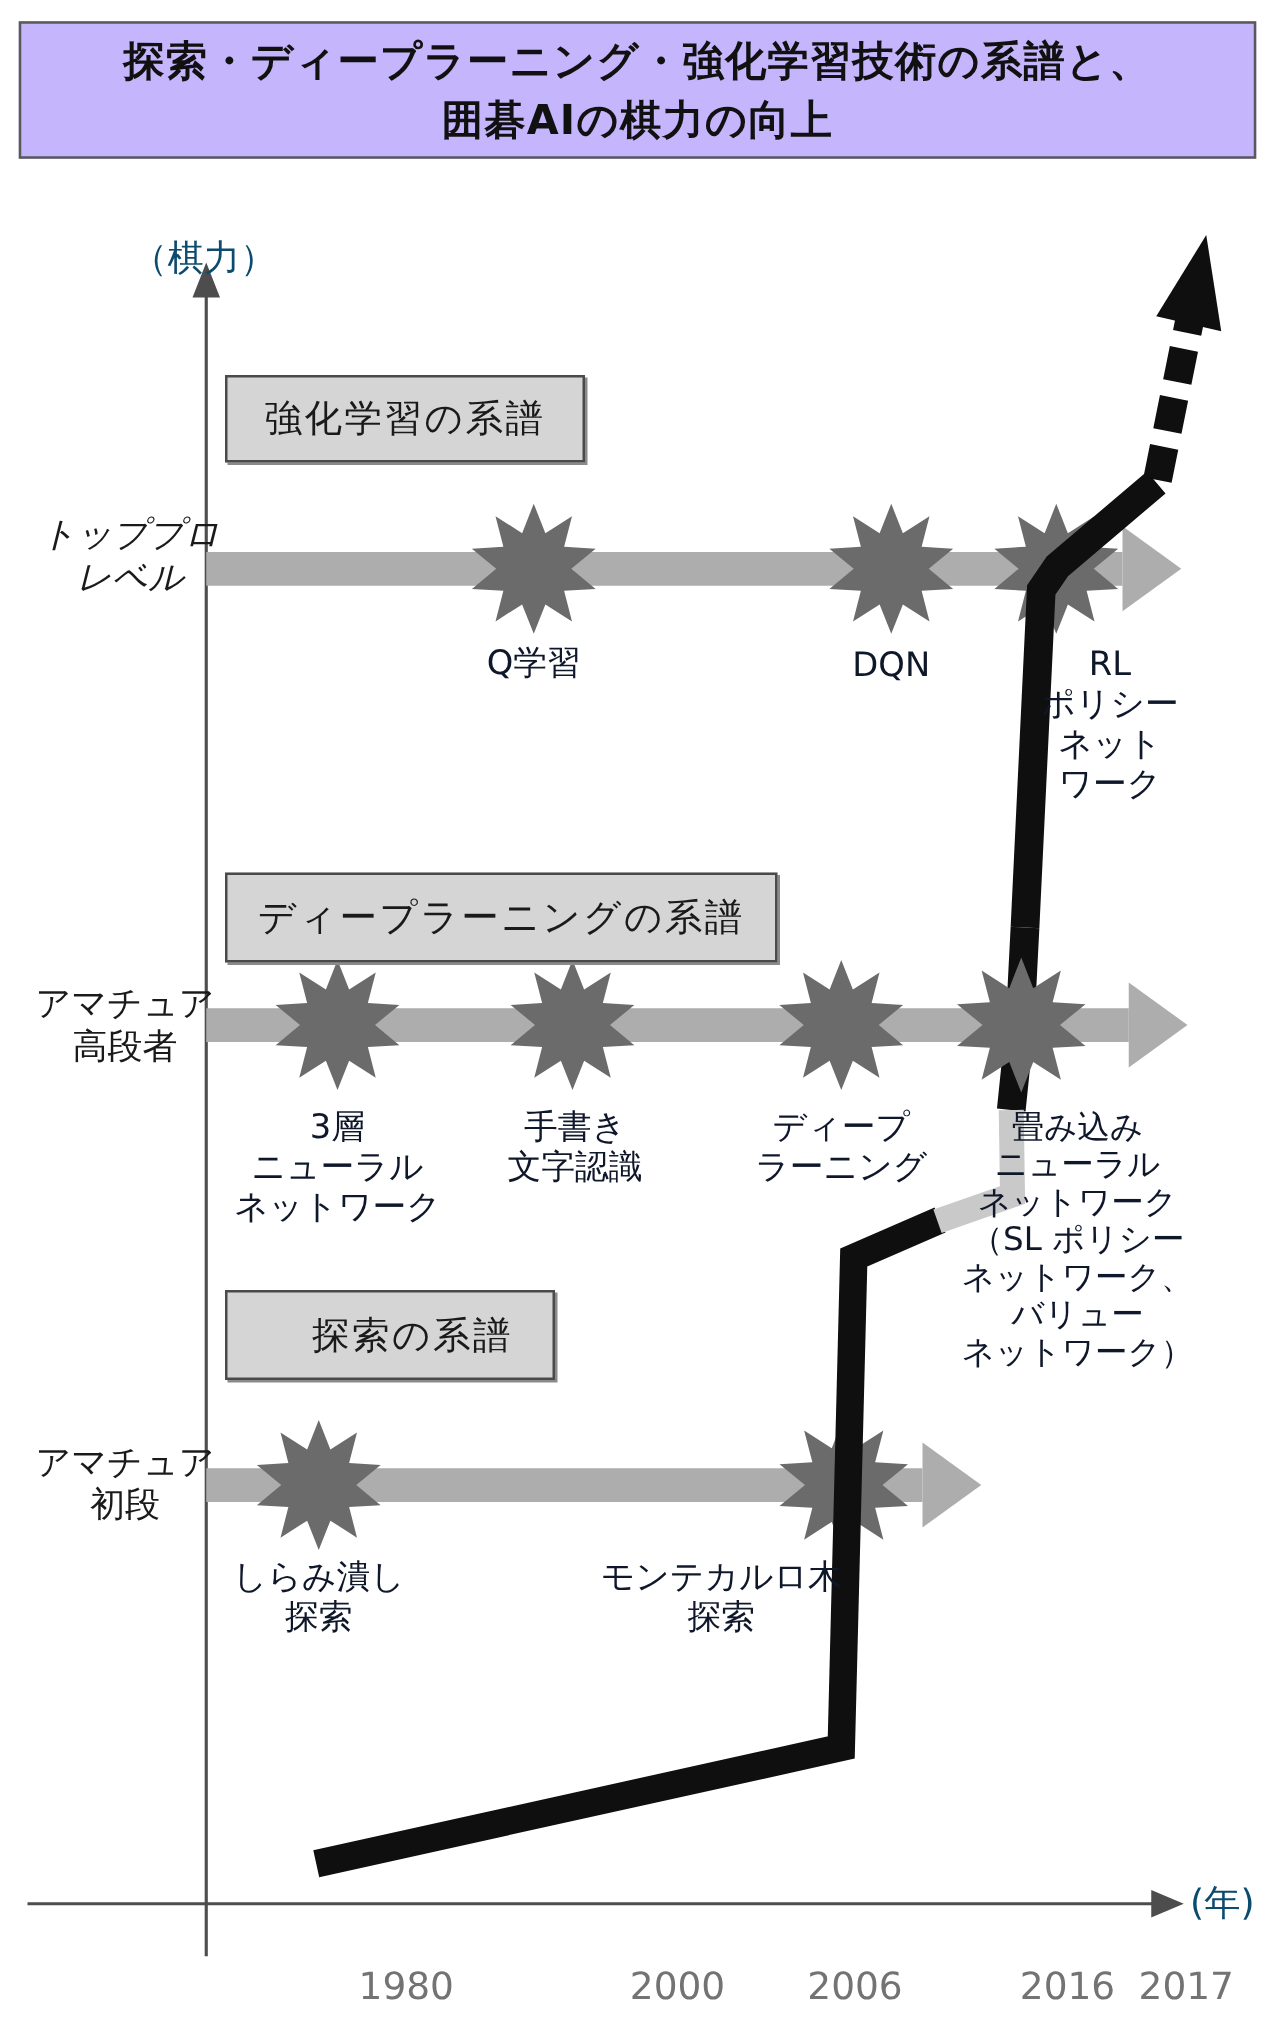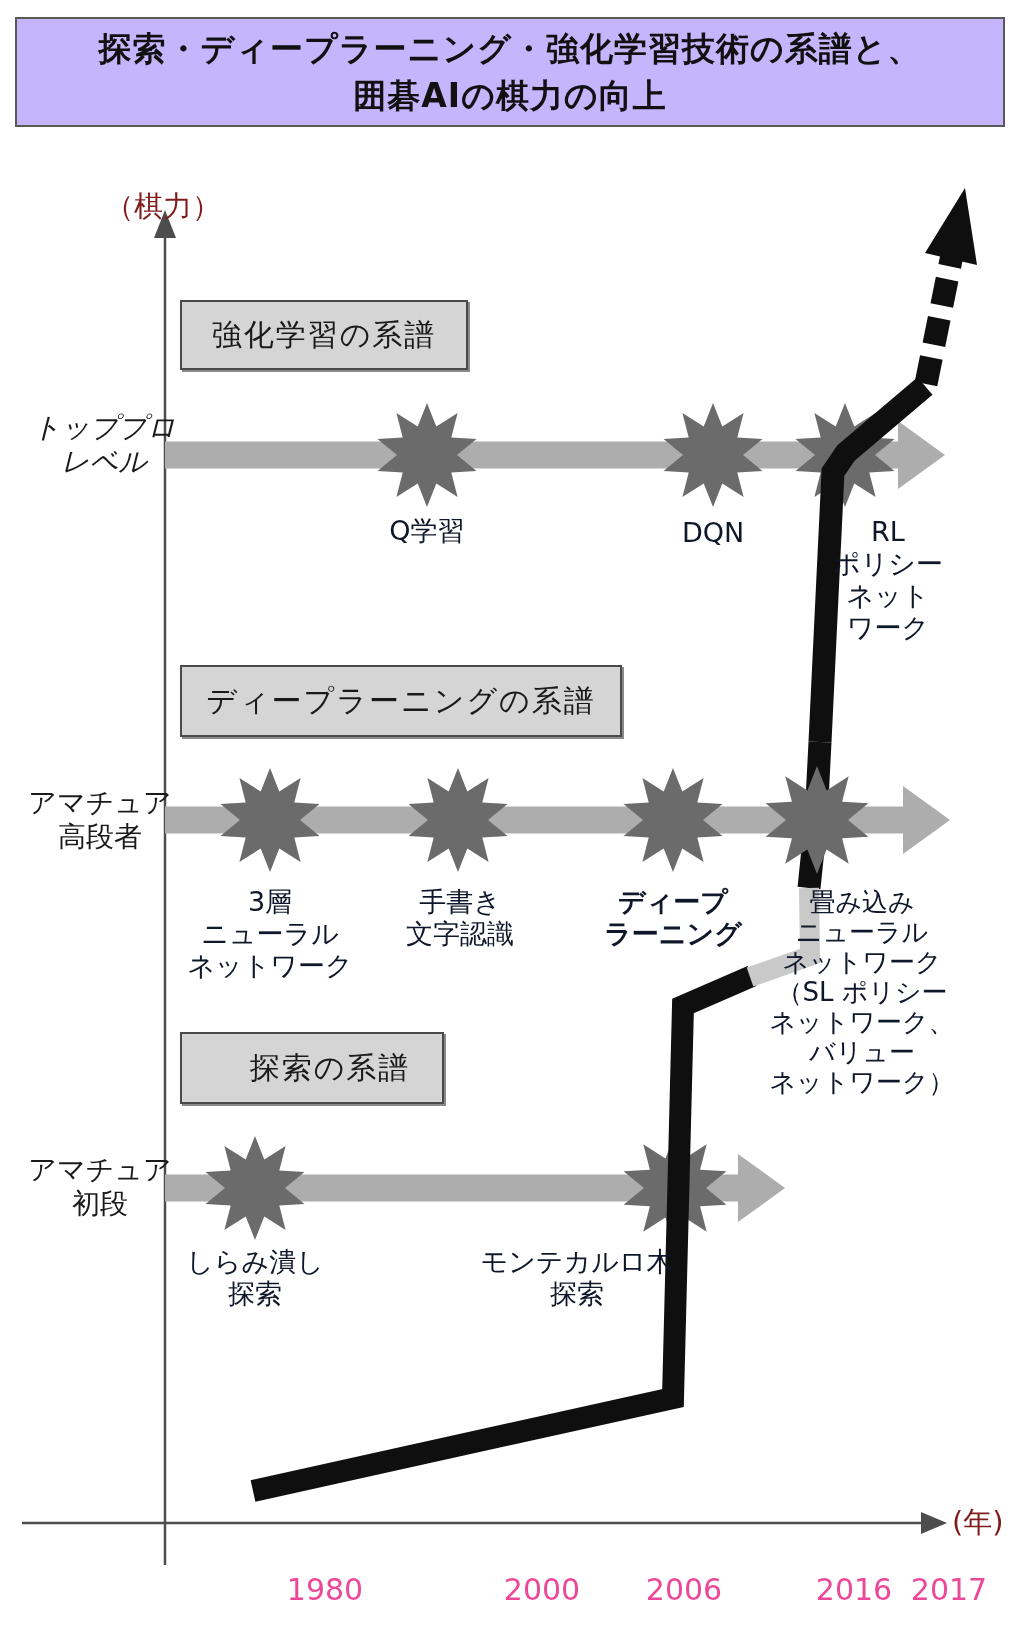--- a/index.html
+++ b/index.html
@@ -11,22 +11,22 @@
              font-size:33px;font-weight:bold;line-height:47px;letter-spacing:1px;color:#111;}
   .geneal-box{position:absolute;background:#d5d5d5;border:2px solid #4a4a4a;
               box-shadow:2px 2px 0 #8a8a8a;
               display:flex;justify-content:center;align-items:center;
               font-size:30px;color:#1a1a1a;letter-spacing:2px;}
   .level-label{position:absolute;transform:translateX(-50%);text-align:center;
                font-size:28px;line-height:34px;white-space:nowrap;color:#1a1a1a;}
   .node-label{position:absolute;transform:translateX(-50%);text-align:center;
               font-size:27px;line-height:32px;white-space:nowrap;color:#0f172a;}
   .node-label.small{font-size:26px;line-height:30px;}
-  .axis-label{position:absolute;font-size:29px;color:#7f1d1d;white-space:nowrap;}
-  .tick{position:absolute;transform:translateX(-50%);font-size:30px;color:#ec4899;
+  .axis-label{position:absolute;font-size:29px;color:#0c4a6e;white-space:nowrap;}
+  .tick{position:absolute;transform:translateX(-50%);font-size:30px;color:#737373;
         white-space:nowrap;top:1572px;}
   svg{position:absolute;left:0;top:0;}
 </style>
 </head>
 <body>
 
 <div class="page">
 
   <div class="title-box">
     <div>探索・ディープラーニング・強化学習技術の系譜と、</div>
@@ -72,21 +72,21 @@
   <div class="axis-label" style="left:163px;top:207px;transform:translate(-50%,-50%);">（棋力）</div>
   <div class="axis-label" style="left:952px;top:1523px;transform:translateY(-50%);">(年)</div>
 
   <div class="tick" style="left:325px;">1980</div>
   <div class="tick" style="left:542px;">2000</div>
   <div class="tick" style="left:684px;">2006</div>
   <div class="tick" style="left:854px;">2016</div>
   <div class="tick" style="left:949px;">2017</div>
 
   <div class="geneal-box" style="left:180px;top:300px;width:284px;height:66px;">強化学習の系譜</div>
-  <div class="geneal-box" style="left:180px;top:665px;width:438px;height:68px;text-align:center;">ディープラーニングの系譜</div>
+  <div class="geneal-box" style="left:180px;top:698px;width:438px;height:68px;text-align:center;">ディープラーニングの系譜</div>
   <div class="geneal-box" style="left:180px;top:1032px;width:224px;height:68px;padding-left:36px;">探索の系譜</div>
 
   <div class="level-label" style="left:104px;top:411px;font-style:italic;">
     <div>トッププロ</div>
     <div>レベル</div>
   </div>
   <div class="level-label" style="left:100px;top:786px;">
     <div>アマチュア</div>
     <div>高段者</div>
   </div>
@@ -109,21 +109,21 @@
     <div>3層</div>
     <div>ニューラル</div>
     <div>ネットワーク</div>
   </div>
 
   <div class="node-label" style="left:460px;top:886px;">
     <div>手書き</div>
     <div>文字認識</div>
   </div>
 
-  <div class="node-label" style="left:673px;top:886px;font-weight:bold;">
+  <div class="node-label" style="left:673px;top:886px;">
     <div>ディープ</div>
     <div>ラーニング</div>
   </div>
 
   <div class="node-label small" style="left:862px;top:887px;">
     <div>畳み込み</div>
     <div>ニューラル</div>
     <div>ネットワーク</div>
     <div>（SL ポリシー</div>
     <div>ネットワーク、</div>

